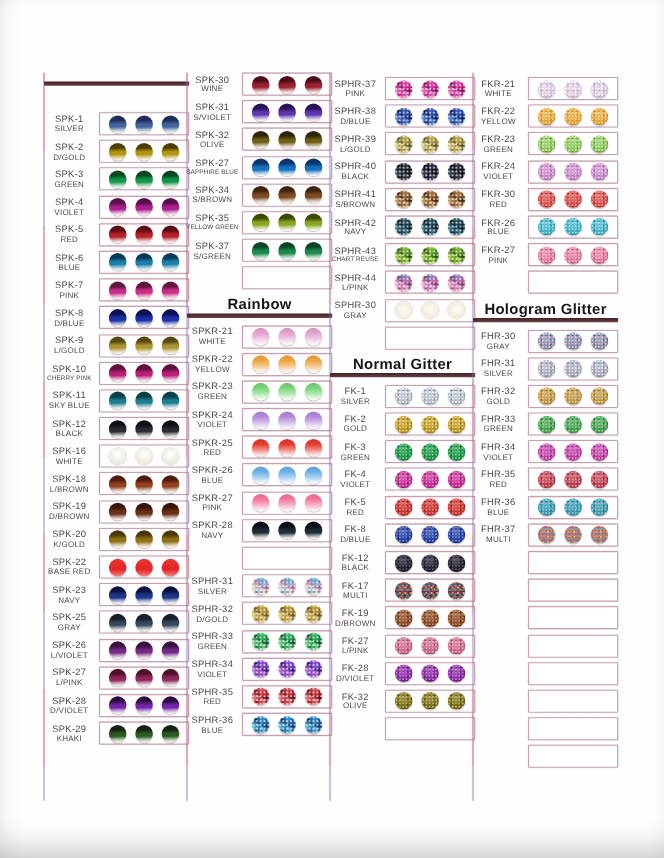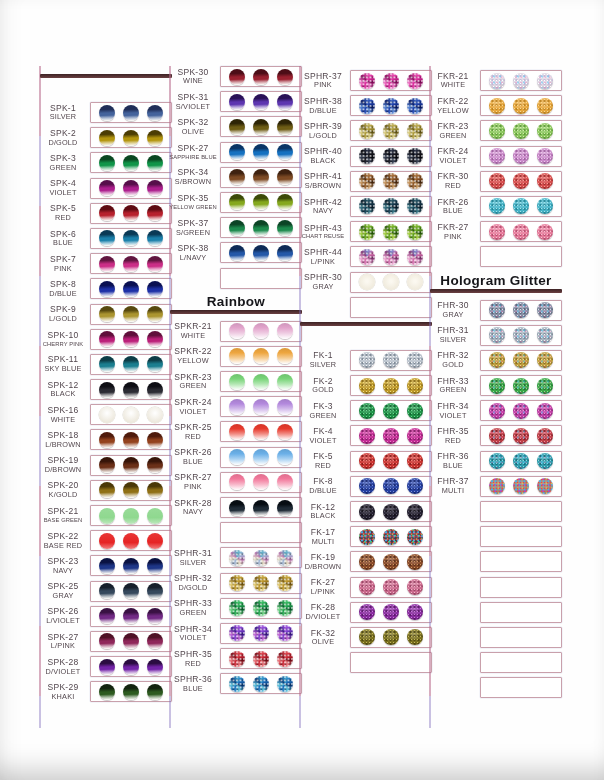--- a/index.html
+++ b/index.html
@@ -208,31 +208,20 @@
           <span class="cname">K/GOLD</span>
         </div>
         <div class="swatch-box">
           <span class="dot" style="background: linear-gradient(178deg, rgb(75, 57, 8) 0%, rgb(75, 57, 8) 28%, rgb(143, 112, 21) 50%, rgb(143, 112, 21) 64%, rgb(205, 191, 150) 80%, rgb(252, 252, 248) 97%);"></span>
           <span class="dot" style="background: linear-gradient(178deg, rgb(75, 57, 8) 0%, rgb(75, 57, 8) 28%, rgb(143, 112, 21) 50%, rgb(143, 112, 21) 64%, rgb(205, 191, 150) 80%, rgb(252, 252, 248) 97%);"></span>
           <span class="dot" style="background: linear-gradient(178deg, rgb(75, 57, 8) 0%, rgb(75, 57, 8) 28%, rgb(143, 112, 21) 50%, rgb(143, 112, 21) 64%, rgb(205, 191, 150) 80%, rgb(252, 252, 248) 97%);"></span>
         </div>
       </div>
       <div class="row">
         <div class="row-label">
-          <span class="code">SPK-21</span>
-          <span class="cname small">BASE GREEN</span>
-        </div>
-        <div class="swatch-box">
-          <span class="dot" style="background: linear-gradient(rgb(152, 219, 152) 0%, rgb(143, 216, 143) 60%, rgb(190, 232, 190) 100%);"></span>
-          <span class="dot" style="background: linear-gradient(rgb(152, 219, 152) 0%, rgb(143, 216, 143) 60%, rgb(190, 232, 190) 100%);"></span>
-          <span class="dot" style="background: linear-gradient(rgb(152, 219, 152) 0%, rgb(143, 216, 143) 60%, rgb(190, 232, 190) 100%);"></span>
-        </div>
-      </div>
-      <div class="row">
-        <div class="row-label">
           <span class="code">SPK-22</span>
           <span class="cname">BASE RED</span>
         </div>
         <div class="swatch-box">
           <span class="dot" style="background: linear-gradient(rgb(232, 54, 54) 0%, rgb(230, 36, 36) 60%, rgb(241, 128, 128) 100%);"></span>
           <span class="dot" style="background: linear-gradient(rgb(232, 54, 54) 0%, rgb(230, 36, 36) 60%, rgb(241, 128, 128) 100%);"></span>
           <span class="dot" style="background: linear-gradient(rgb(232, 54, 54) 0%, rgb(230, 36, 36) 60%, rgb(241, 128, 128) 100%);"></span>
         </div>
       </div>
       <div class="row">
@@ -375,31 +364,20 @@
           <span class="code">SPK-37</span>
           <span class="cname">S/GREEN</span>
         </div>
         <div class="swatch-box">
           <span class="dot" style="background: linear-gradient(178deg, rgb(12, 69, 38) 0%, rgb(12, 69, 38) 28%, rgb(29, 138, 77) 50%, rgb(29, 138, 77) 64%, rgb(153, 202, 175) 80%, rgb(252, 252, 248) 97%);"></span>
           <span class="dot" style="background: linear-gradient(178deg, rgb(12, 69, 38) 0%, rgb(12, 69, 38) 28%, rgb(29, 138, 77) 50%, rgb(29, 138, 77) 64%, rgb(153, 202, 175) 80%, rgb(252, 252, 248) 97%);"></span>
           <span class="dot" style="background: linear-gradient(178deg, rgb(12, 69, 38) 0%, rgb(12, 69, 38) 28%, rgb(29, 138, 77) 50%, rgb(29, 138, 77) 64%, rgb(153, 202, 175) 80%, rgb(252, 252, 248) 97%);"></span>
         </div>
       </div>
       <div class="row">
-        <div class="row-label">
-          <span class="code">SPK-38</span>
-          <span class="cname">L/NAVY</span>
-        </div>
-        <div class="swatch-box">
-          <span class="dot" style="background: linear-gradient(178deg, rgb(14, 42, 86) 0%, rgb(14, 42, 86) 28%, rgb(36, 88, 168) 50%, rgb(36, 88, 168) 64%, rgb(156, 180, 216) 80%, rgb(252, 252, 248) 97%);"></span>
-          <span class="dot" style="background: linear-gradient(178deg, rgb(14, 42, 86) 0%, rgb(14, 42, 86) 28%, rgb(36, 88, 168) 50%, rgb(36, 88, 168) 64%, rgb(156, 180, 216) 80%, rgb(252, 252, 248) 97%);"></span>
-          <span class="dot" style="background: linear-gradient(178deg, rgb(14, 42, 86) 0%, rgb(14, 42, 86) 28%, rgb(36, 88, 168) 50%, rgb(36, 88, 168) 64%, rgb(156, 180, 216) 80%, rgb(252, 252, 248) 97%);"></span>
-        </div>
-      </div>
-      <div class="row">
         <div class="row-label"></div>
         <div class="swatch-box"></div>
       </div>
       <div class="sec-header">
         <span class="sec-title">Rainbow</span>
         <div class="sec-bar"></div>
       </div>
       <div class="row">
         <div class="row-label">
           <span class="code">SPKR-21</span>
@@ -658,20 +636,21 @@
           <span class="dot" style="background: radial-gradient(circle at 50% 45%, rgb(251, 248, 240) 10%, rgb(236, 230, 214) 90%); box-shadow: rgba(150, 140, 120, 0.35) 0px 0px 0px 0.5px;"></span>
           <span class="dot" style="background: radial-gradient(circle at 50% 45%, rgb(251, 248, 240) 10%, rgb(236, 230, 214) 90%); box-shadow: rgba(150, 140, 120, 0.35) 0px 0px 0px 0.5px;"></span>
           <span class="dot" style="background: radial-gradient(circle at 50% 45%, rgb(251, 248, 240) 10%, rgb(236, 230, 214) 90%); box-shadow: rgba(150, 140, 120, 0.35) 0px 0px 0px 0.5px;"></span>
         </div>
       </div>
       <div class="row">
         <div class="row-label"></div>
         <div class="swatch-box"></div>
       </div>
       <div class="sec-header">
+        <span class="sec-title">Normal Gitter</span>
         <div class="sec-bar"></div>
       </div>
       <div class="row">
         <div class="row-label">
           <span class="code">FK-1</span>
           <span class="cname">SILVER</span>
         </div>
         <div class="swatch-box">
           <span class="dot" style="background: radial-gradient(circle, rgb(242, 244, 246) 0px, rgb(242, 244, 246) 0.6px, transparent 1px) 0px 0px / 3px 3px, radial-gradient(circle, rgb(106, 118, 132) 0px, rgb(106, 118, 132) 0.6px, transparent 1px) 1.5px 1px / 4px 4px, radial-gradient(circle at 45% 30%, rgb(206, 212, 219) 0%, rgb(185, 194, 204) 55%, rgb(139, 146, 153) 100%);"></span>
           <span class="dot" style="background: radial-gradient(circle, rgb(242, 244, 246) 0px, rgb(242, 244, 246) 0.6px, transparent 1px) 0px 0px / 3px 3px, radial-gradient(circle, rgb(106, 118, 132) 0px, rgb(106, 118, 132) 0.6px, transparent 1px) 1.5px 1px / 4px 4px, radial-gradient(circle at 45% 30%, rgb(206, 212, 219) 0%, rgb(185, 194, 204) 55%, rgb(139, 146, 153) 100%);"></span>

